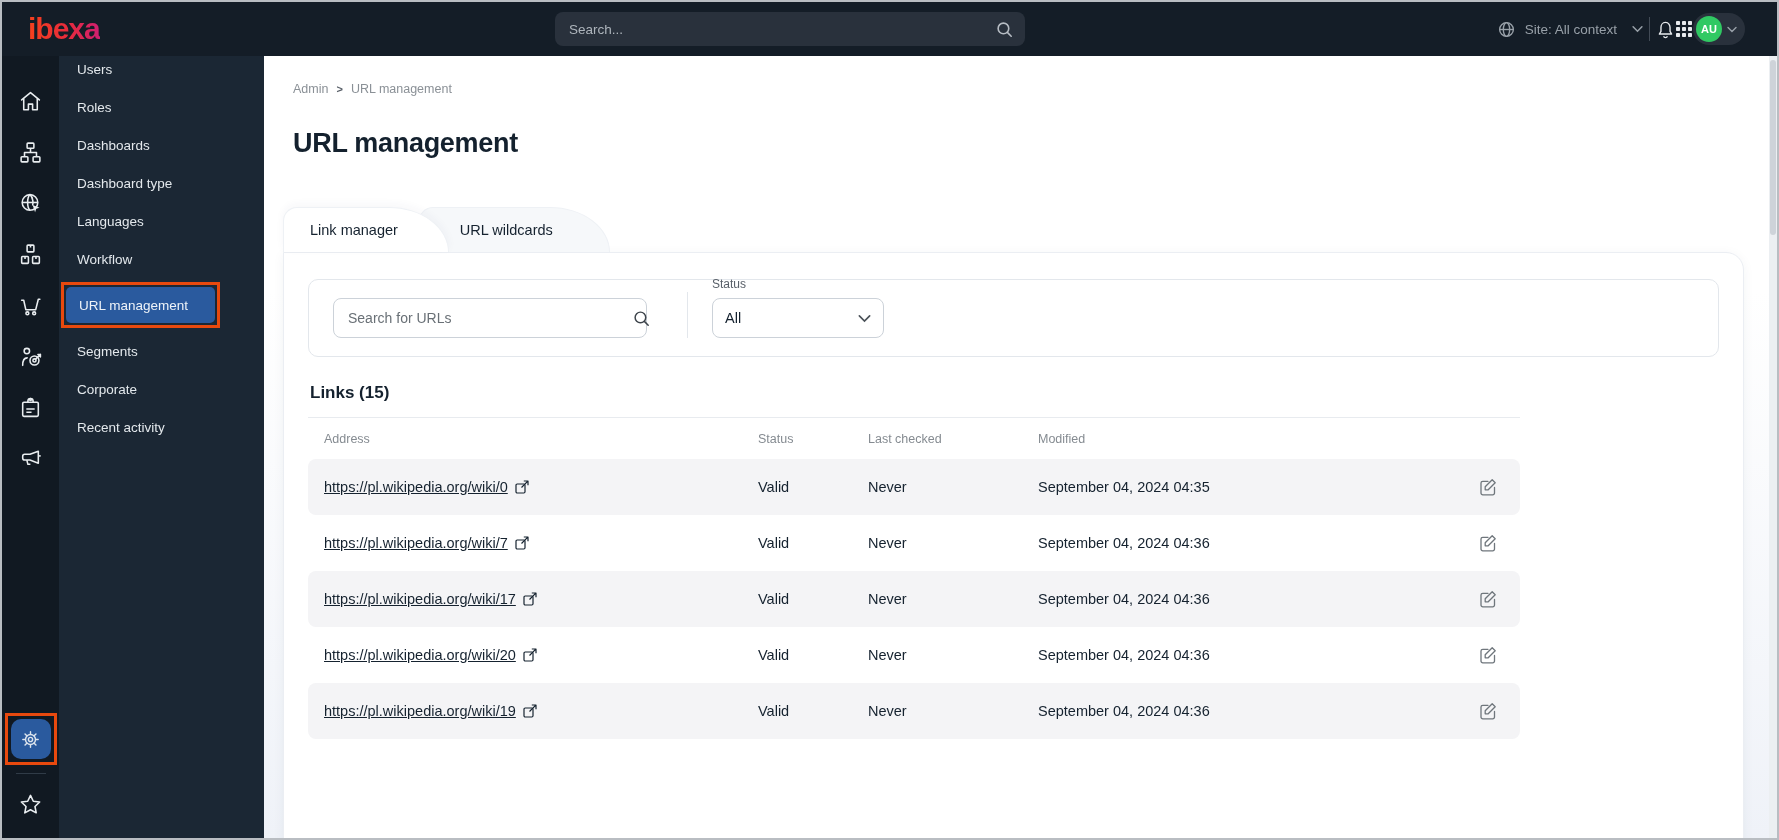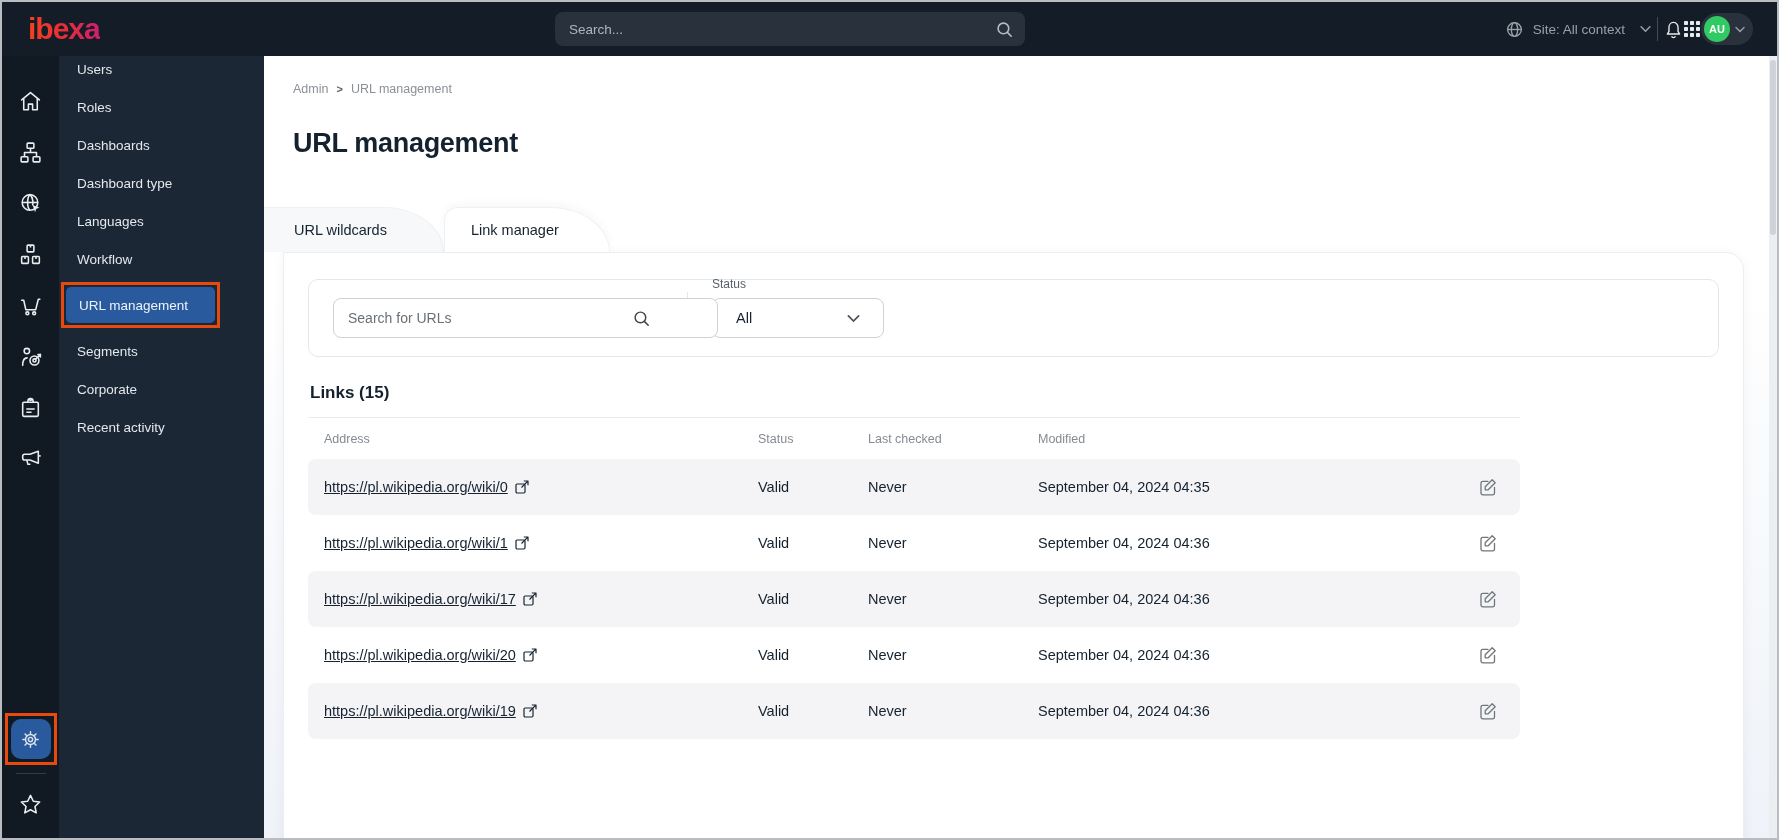--- a/index.html
+++ b/index.html
@@ -1,20 +1,20 @@
 <!DOCTYPE html>
 <html><head>
 <meta charset="utf-8">
 <style>
   * { margin:0; padding:0; box-sizing:border-box; }
   body { font-family:"Liberation Sans","DejaVu Sans",sans-serif; background:#d7dadd; }
   .screen { position:relative; width:1779px; height:840px; background:#fff; border:2px solid #b9bdc2; overflow:hidden; }
 
   
-  .topbar { position:absolute; top:0; left:0; right:0; height:54px; background:#141d27; display:flex; align-items:center; padding:0 24px 0 26px; z-index:30; }
+  .topbar { position:absolute; top:0; left:0; right:0; height:54px; background:#141d27; display:flex; align-items:center; padding:0 32px 0 26px; z-index:30; }
   .logo { font-size:30px; font-weight:800; letter-spacing:-1px; background:linear-gradient(90deg,#f5411d 0%,#e82b3c 55%,#cf1f71 100%); -webkit-background-clip:text; background-clip:text; color:transparent; cursor:pointer; }
   .global-search { position:absolute; left:553px; top:10px; width:470px; height:34px; background:#29313c; border-radius:8px; display:flex; align-items:center; padding:0 12px 0 14px; }
   .global-search input { flex:1; background:transparent; border:none; outline:none; color:#cdd3d9; font-size:13.5px; font-family:inherit; }
   .global-search input::placeholder { color:#aeb5bc; }
   .global-search svg { color:#b6bcc3; }
   .topbar-right { margin-left:auto; display:flex; align-items:center; color:#98a0a8; }
   .site-selector { display:flex; align-items:center; gap:9px; font-size:13.5px; cursor:pointer; }
   .site-selector .chev { margin-left:6px; }
   .topbar-divider { width:1px; height:24px; background:#424b56; margin:0 6px; }
   .icon-btn { background:none; border:none; color:#e8ebee; cursor:pointer; display:flex; align-items:center; }
@@ -46,27 +46,27 @@
 
   .tabs { display:flex; margin-top:48px; position:relative; z-index:3; }
   .tab { height:45px; display:flex; align-items:center; font-size:14.5px; color:#15222f; cursor:pointer; border:1px solid #eef1f5; border-bottom:none; }
   .tab.active { background:#fff; z-index:2; padding:0 50px 0 26px; border-top-left-radius:14px; border-top-right-radius:60px 45px; box-shadow:0 -3px 8px rgba(40,60,90,0.04); }
   .tab.inactive { background:#f6f8fa; z-index:1; margin-left:-30px; padding:0 56px 0 40px; border-top-left-radius:14px; border-top-right-radius:60px 45px; }
 
   .card { position:relative; z-index:2; background:#fff; border:1px solid #ebeef3; border-radius:0 18px 18px 18px; min-height:620px; padding:26px 24px; box-shadow:0 2px 12px rgba(30,50,80,0.05); }
 
   .filter-box { border:1px solid #e3e7ec; border-radius:10px; height:78px; display:flex; align-items:flex-end; padding:0 24px 18px 24px; }
   .search-field { position:relative; width:330px; }
-  .search-field input { width:385px; height:40px; border:1px solid #ccd2d9; border-radius:8px; padding:0 40px 0 14px; font-size:14px; font-family:inherit; color:#404040; outline:none; }
+  .search-field input { width:314px; height:40px; border:1px solid #ccd2d9; border-radius:8px; padding:0 40px 0 14px; font-size:14px; font-family:inherit; color:#404040; outline:none; }
   .search-field input::placeholder { color:#697076; }
   .search-field svg { position:absolute; right:13px; top:12px; color:#3d444b; }
   .filter-divider { width:1px; align-self:stretch; background:#e3e7ec; margin:12px 24px 0 24px; }
   .status-group { display:flex; flex-direction:column; }
   .status-label { font-size:12px; color:#596069; margin-bottom:7px; }
-  .status-select { width:172px; height:40px; border:1px solid #ccd2d9; border-radius:8px; display:flex; align-items:center; justify-content:space-between; padding:0 23px; font-size:14.5px; color:#14212e; cursor:pointer; }
+  .status-select { width:172px; height:40px; border:1px solid #ccd2d9; border-radius:8px; display:flex; align-items:center; justify-content:space-between; padding:0 12px; font-size:14.5px; color:#14212e; cursor:pointer; }
   .status-select .chev { color:#4a5158; }
 
   .section-title { margin:26px 0 14px 2px; font-size:17px; font-weight:700; color:#14212e; }
 
   .table { width:1212px; }
   .thead, .trow { display:grid; grid-template-columns:434px 110px 170px 1fr 64px; align-items:center; padding-left:16px; }
   .thead { height:42px; border-top:1px solid #e8ebef; color:#858b91; font-size:12.5px; }
   .trow { height:56px; font-size:14.5px; color:#15222f; border-radius:8px; }
   .trow.striped { background:#f4f4f6; }
   .cell-link { display:flex; align-items:center; gap:7px; }
@@ -254,22 +254,22 @@
     <div class="page-head">
       <div class="breadcrumb">
         <span class="crumb">Admin</span>
         <span class="sep">&gt;</span>
         <span class="crumb">URL management</span>
       </div>
       <h1 class="page-title">URL management</h1>
     </div>
 
     <div class="tabs">
+      <div class="tab active">Link manager</div>
       <div class="tab inactive">URL wildcards</div>
-      <div class="tab active">Link manager</div>
     </div>
 
     <section class="card">
       <div class="filter-box">
         <div class="search-field">
           <input placeholder="Search for URLs" style="">
           <svg width="17" height="17" viewBox="0 0 16 16" fill="none" stroke="currentColor" stroke-width="1.4" stroke-linecap="round">
               <circle cx="7" cy="7" r="5"></circle>
               <path d="M10.7 10.7 L14.3 14.3"></path>
             </svg>
@@ -310,21 +310,21 @@
     <span>September 04, 2024 04:35</span>
     <button class="edit-btn">
       <svg width="18" height="18" viewBox="0 0 18 18" fill="none" stroke="currentColor" stroke-width="1.3" stroke-linecap="round" stroke-linejoin="round">
                   <path d="M15.5 9.5 V15 A1.8 1.8 0 0 1 13.7 16.8 H3.8 A1.8 1.8 0 0 1 2 15 V5.1 A1.8 1.8 0 0 1 3.8 3.3 H9"></path>
                   <path d="M13.2 1.8 L16.2 4.8 L9.2 11.8 H6.2 V8.8 Z"></path>
                 </svg>
     </button>
   </div>
             <div class="trow">
     <span class="cell-link">
-      <span class="link-text">https://pl.wikipedia.org/wiki/1</span>
+      <span class="link-text">https://pl.wikipedia.org/wiki/7</span>
       <svg width="14" height="14" viewBox="0 0 14 14" fill="none" stroke="currentColor" stroke-width="1.2" stroke-linejoin="round">
                   <rect x="1" y="4" width="9" height="9" rx="1.2"></rect>
                   <path d="M6.5 7.5 L12.6 1.4 M8.8 1 H13 V5.2"></path>
                 </svg>
     </span>
     <span>Valid</span>
     <span>Never</span>
     <span>September 04, 2024 04:36</span>
     <button class="edit-btn">
       <svg width="18" height="18" viewBox="0 0 18 18" fill="none" stroke="currentColor" stroke-width="1.3" stroke-linecap="round" stroke-linejoin="round">

